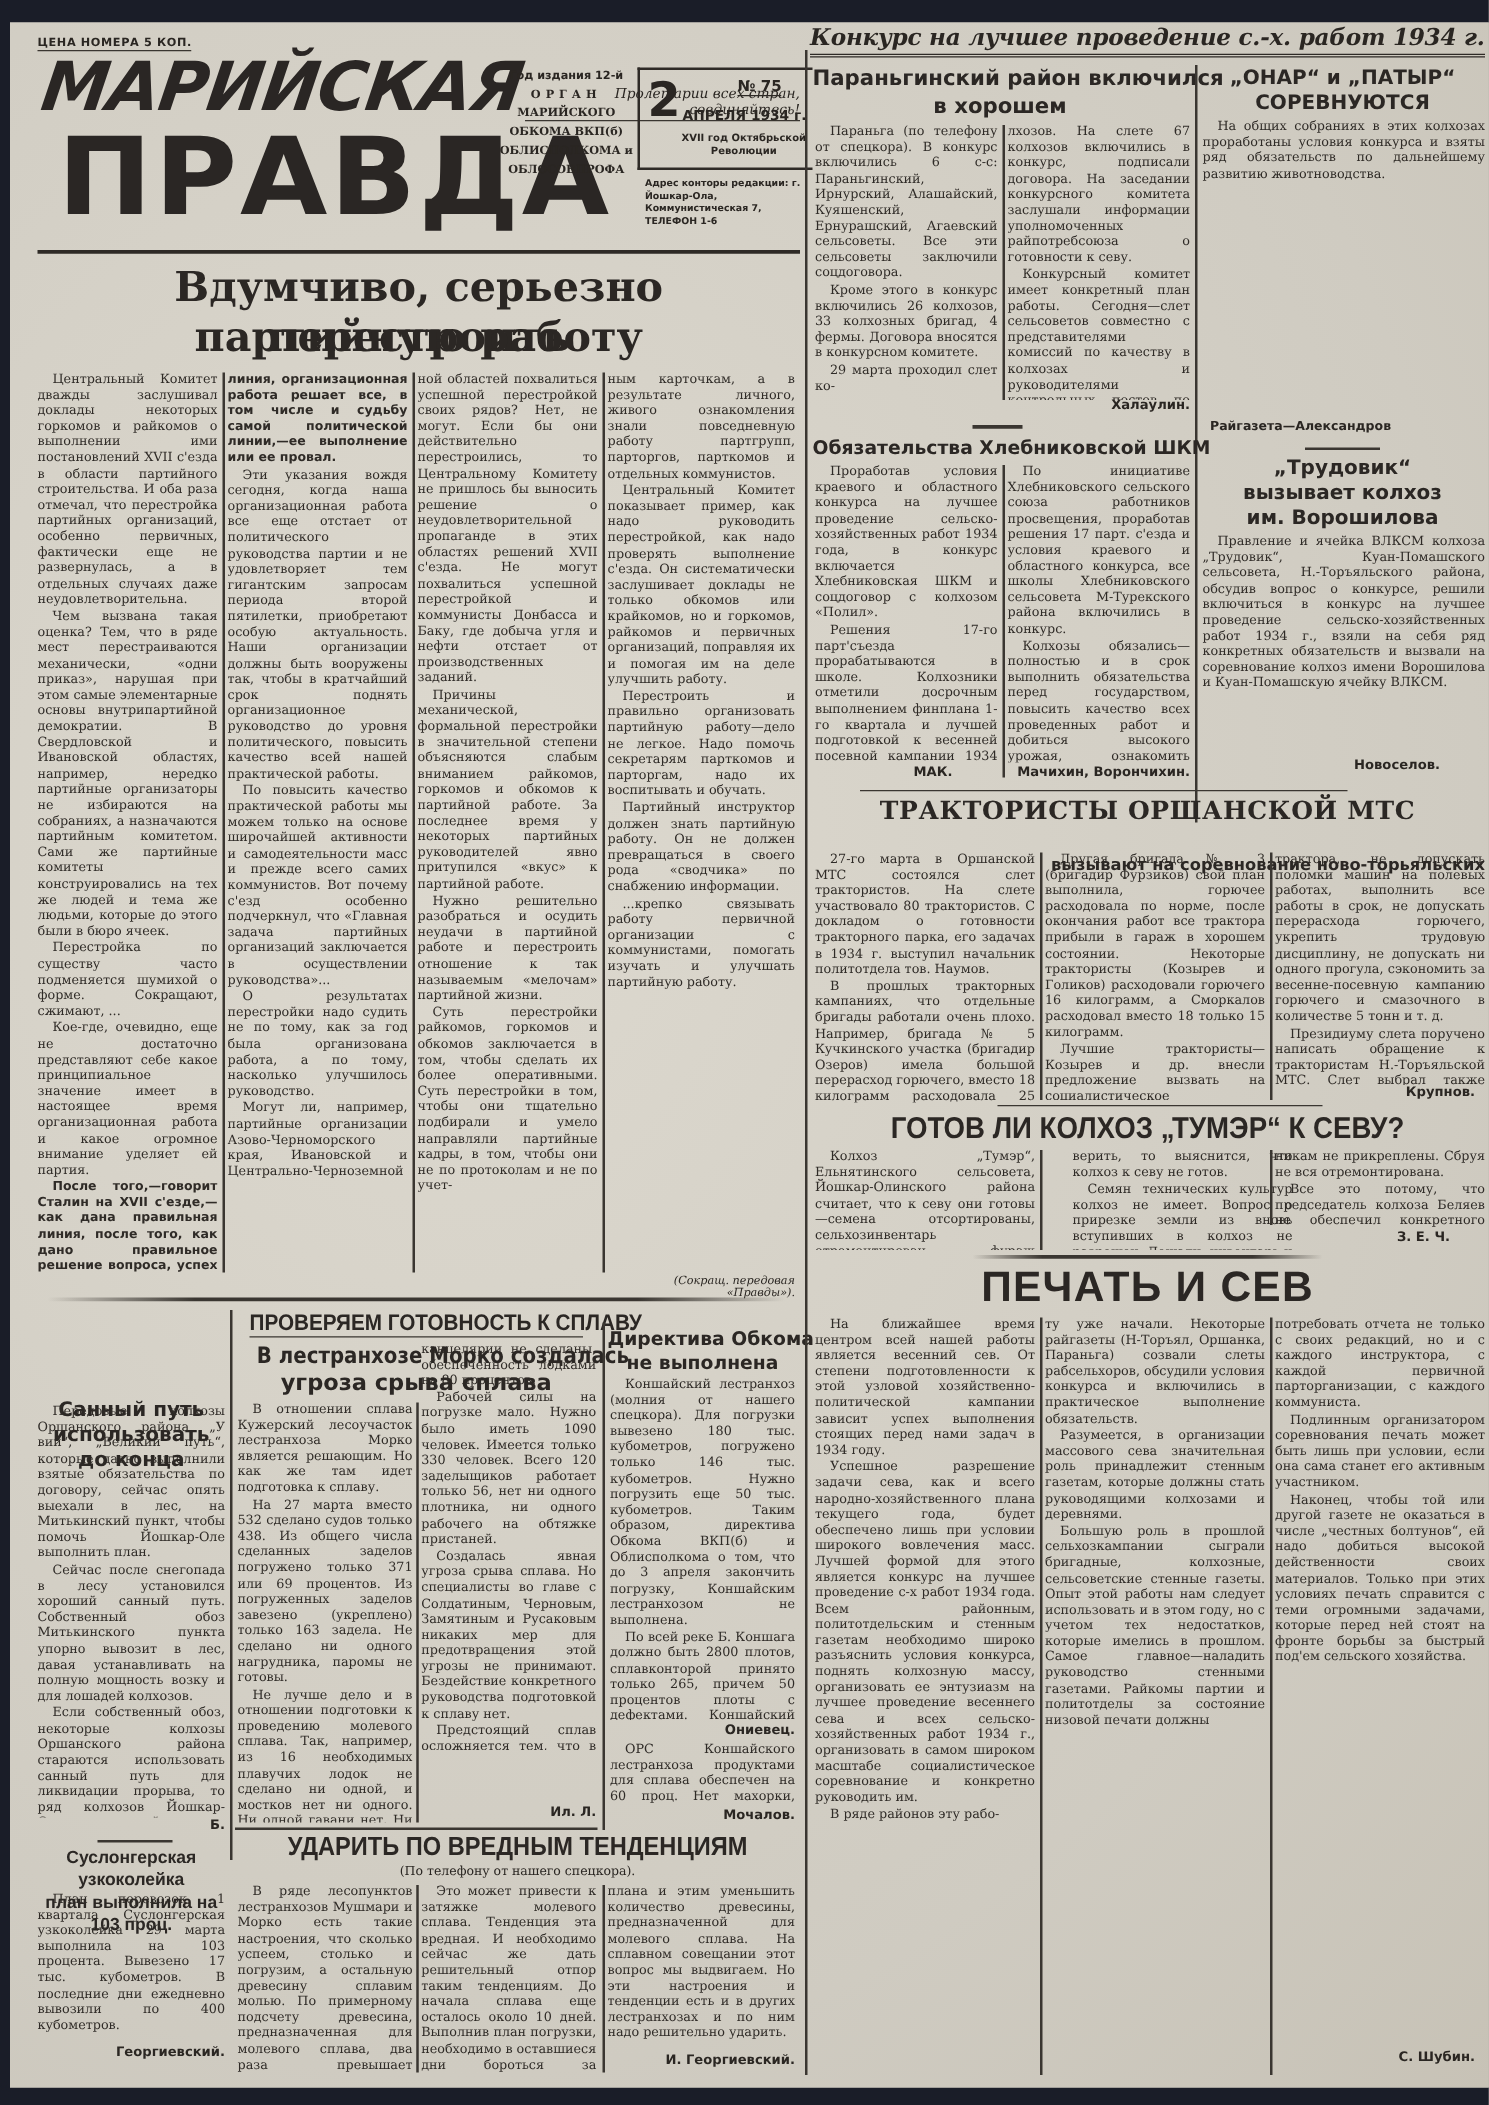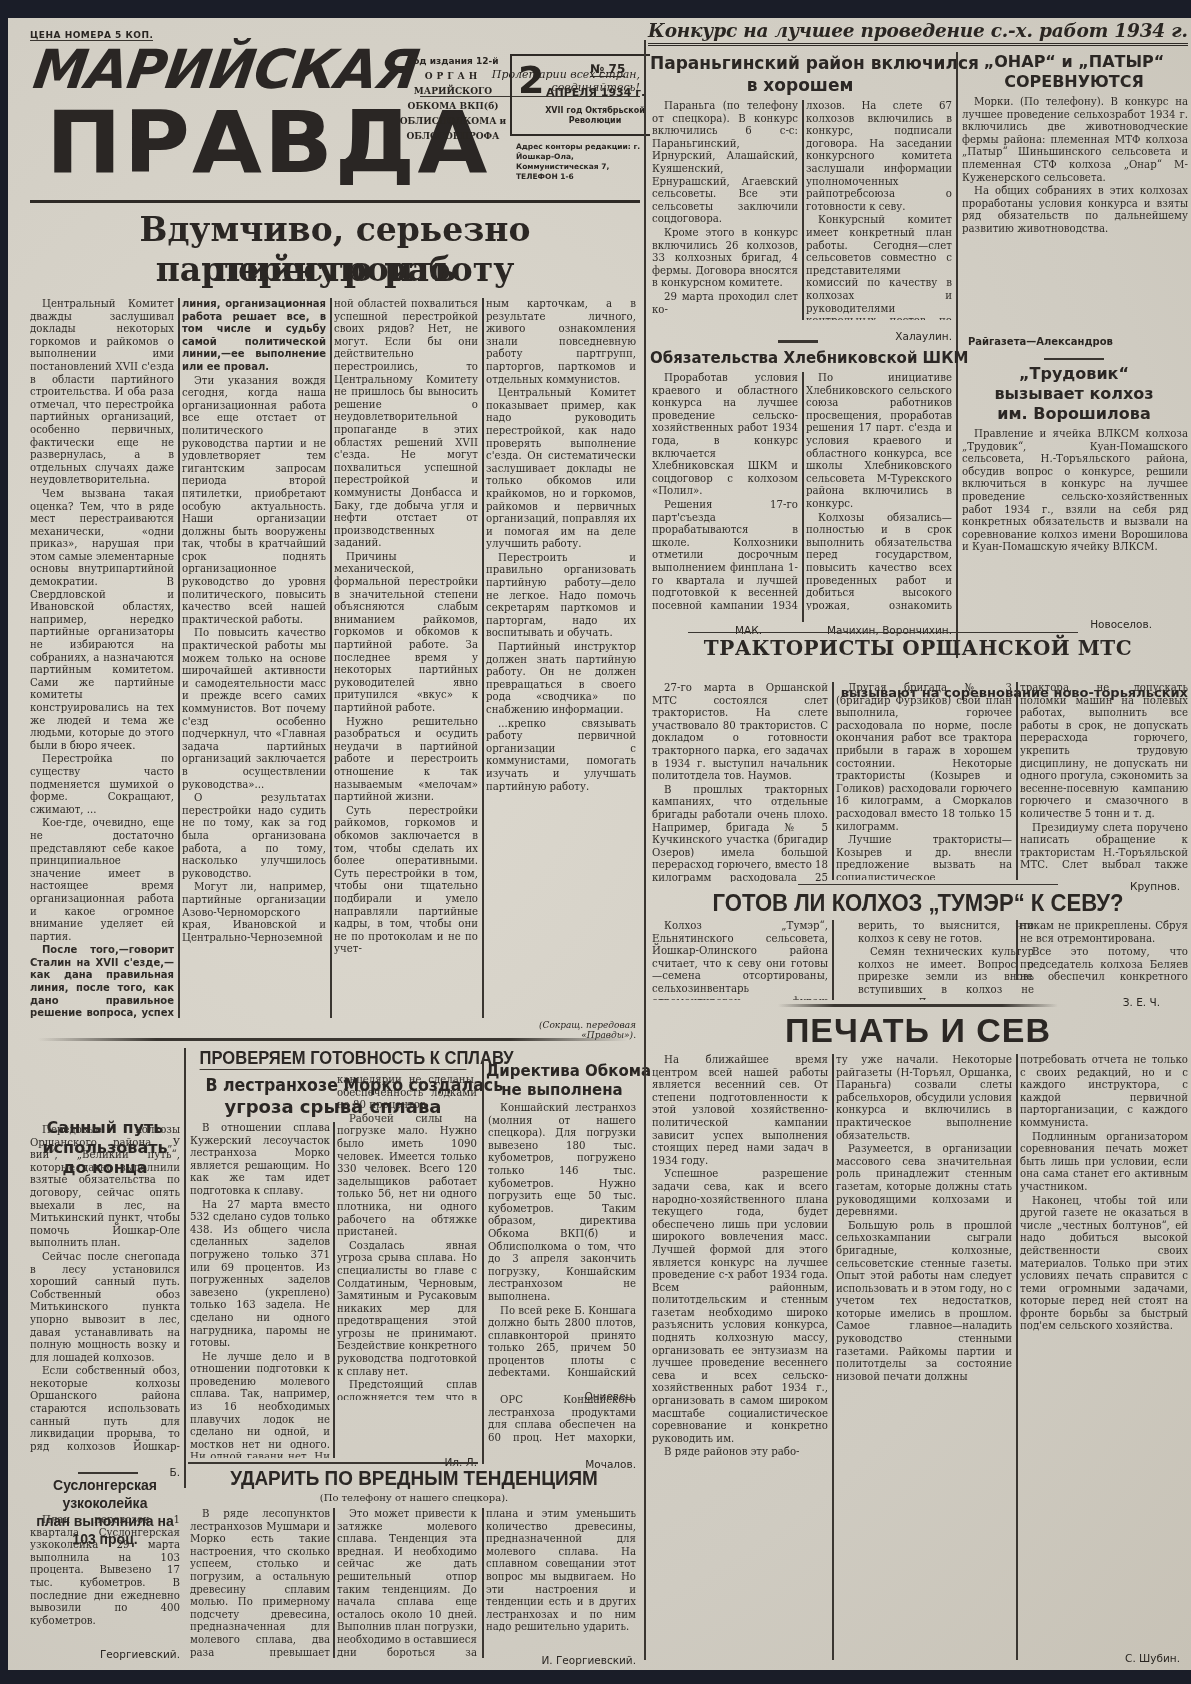--- a/index.html
+++ b/index.html
@@ -17,21 +17,21 @@
   .abs { position: absolute; }
   .text-col {
     position: absolute;
     font-family: "DejaVu Serif", serif;
     font-size: 10.2px; line-height: 12.6px;
     text-align: justify; hyphens: auto;
     color: #2f2b27; overflow: hidden;
   }
   .text-col p { text-indent: 12px; margin-bottom: 1px; }
   .bold { font-family: "DejaVu Sans", sans-serif; font-weight: bold; font-size: 10px; }
-  .sig { font-family: "DejaVu Sans", sans-serif; font-weight: normal; text-align: right; font-size: 10.5px; margin-top: 12px; }
+  .sig { font-family: "DejaVu Sans", sans-serif; font-weight: bold; text-align: right; font-size: 10.5px; margin-top: 0; }
   .vline { position: absolute; width: 1.5px; background: #3a3631; }
   .hline { position: absolute; height: 1.5px; background: #3a3631; }
   .hthick { position: absolute; height: 3px; background: #2e2a26; }
   .head-serif { font-family: "DejaVu Serif", serif; font-weight: bold; color: #2b2724; text-align: center; }
   .head-sans { font-family: "DejaVu Sans", sans-serif; font-weight: bold; color: #2b2724; text-align: center; }
   .head-cond { font-family: "Liberation Sans", sans-serif; font-weight: bold; color: #2b2724; text-align: center; transform-origin: center; }
   .ornament { position: absolute; height: 3px; background: linear-gradient(90deg, transparent, #3a3631 20%, #3a3631 80%, transparent); }
 </style>
 </head>
 <body>
@@ -196,21 +196,20 @@
     <p>Конкурсный комитет имеет конкретный план работы. Сегодня—слет сельсоветов совместно с представителями комиссий по качеству в колхозах и руководителями контрольных постов по конкурсу.</p>
   </div>
   <div class="abs sig" style="left:798px;top:300px;width:146px;">Халаулин.</div>
 
   <div class="vline" style="left:948px;top:34px;height:606px;"></div>
   <div class="abs head-sans" style="left:952px;top:34px;width:228px;font-size:16px;line-height:20px;">
     <div>„ОНАР“ и „ПАТЫР“</div>
     <div>СОРЕВНУЮТСЯ</div>
   </div>
   <div class="text-col" style="left:954px;top:78px;width:226px;height:230px;">
-    <p>Морки. (По телефону). В конкурс на лучшее проведение сельхозработ 1934 г. включились две животноводческие фермы района: племенная МТФ колхоза „Патыр“ Шиньшинского сельсовета и племенная СТФ колхоза „Онар“ М-Куженерского сельсовета.</p>
     <p>На общих собраниях в этих колхозах проработаны условия конкурса и взяты ряд обязательств по дальнейшему развитию животноводства.</p>
   </div>
   <div class="abs" style="left:960px;top:318px;width:220px;font:bold 10px 'DejaVu Sans',sans-serif;">Райгазета—Александров</div>
   <div class="hline" style="left:1036px;top:340px;width:60px;"></div>
 
   <div class="abs head-sans" style="left:952px;top:346px;width:228px;font-size:16px;line-height:20px;">
     <div>„Трудовик“</div>
     <div>вызывает колхоз</div>
     <div>им. Ворошилова</div>
   </div>

